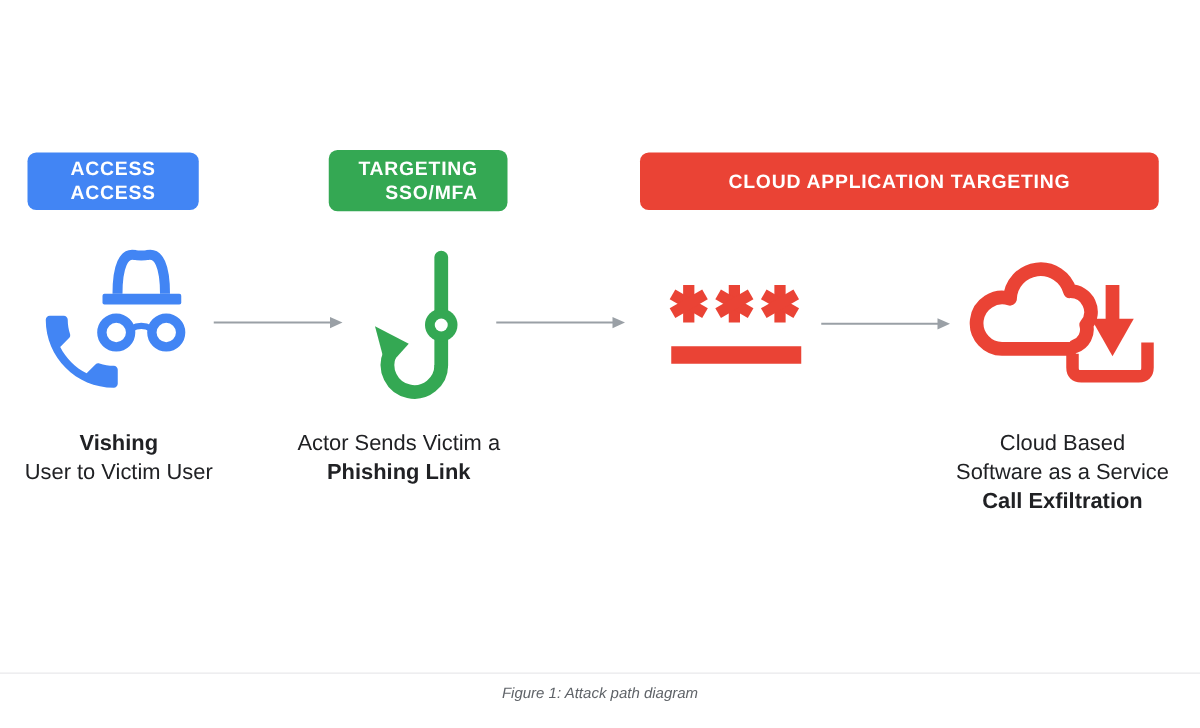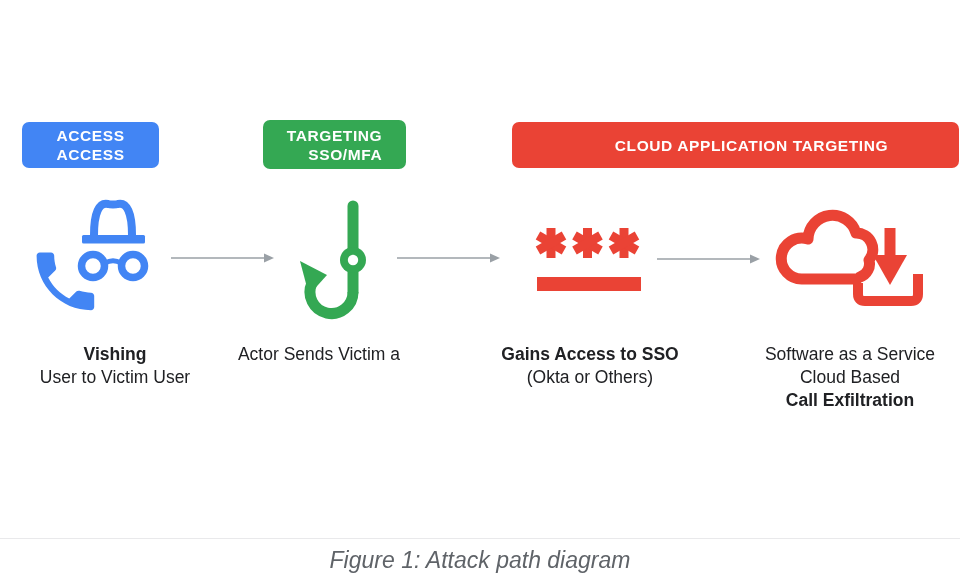--- a/index.html
+++ b/index.html
@@ -7,43 +7,43 @@
     position:relative;width:960px;height:582px;background:#ffffff;
     font-family:"Liberation Sans", sans-serif;overflow:hidden;
   }
   .badge{
     position:absolute;display:flex;align-items:center;justify-content:center;
     color:#ffffff;font-weight:bold;text-align:center;border-radius:7px;
     font-size:15.5px;letter-spacing:0.6px;line-height:19px;
   }
   .badge-blue{left:22px;top:122px;width:137px;height:46px;background:#4285F4;}
   .badge-green{left:263px;top:120px;width:143px;height:49px;background:#34A853;text-align:right;}
-  .badge-red{left:512px;top:122px;width:415px;height:46px;background:#EA4335;padding-left:32px;}
+  .badge-red{left:512px;top:122px;width:415px;height:46px;background:#EA4335;}
   .icon{position:absolute;}
   .icon-vishing{left:26px;top:195px;}
   .icon-hook{left:300px;top:198px;}
   .icon-password{left:528px;top:226px;}
   .icon-cloud{left:770px;top:200px;}
   .arrow{position:absolute;top:251px;}
   .arrow-1{left:170px;}
   .arrow-2{left:396px;}
   .arrow-3{left:656px;top:252px;}
   .step-label{
     position:absolute;top:343px;text-align:center;color:#202124;
     font-size:17.5px;line-height:23px;
   }
   .step-label .b{font-weight:bold;}
-  .label-1{left:0px;width:190px;padding-left:20px;}
+  .label-1{left:0px;width:190px;}
   .label-2{left:224px;width:190px;}
   .label-3{left:493px;width:194px;}
   .label-4{left:752px;width:196px;}
   .divider{position:absolute;left:0;top:538px;width:960px;height:1px;background:#E9E9EB;}
   .caption{
     position:absolute;left:0;top:547px;width:960px;text-align:center;
-    font-style:italic;color:#5F6368;font-size:23px;
+    font-style:italic;color:#5F6368;font-size:12px;
   }
 </style>
 </head>
 <body>
 
 <div id="stage">
 
   <div class="badge badge-blue">
     <span>ACCESS ACCESS</span>
   </div>
@@ -112,27 +112,24 @@
     <line x1="1" y1="7" x2="95" y2="7" stroke="#9AA0A6" stroke-width="1.6"></line>
     <polygon points="94,2.5 94,11.5 104,7" fill="#9AA0A6"></polygon>
   </svg>
 
   <div class="step-label label-1">
     <div class="b">Vishing</div>
     <div>User to Victim User</div>
   </div>
   <div class="step-label label-2">
     <div>Actor Sends Victim a</div>
-  </div>
-  <div class="step-label label-3">
-    <div class="b">Gains Access to SSO</div>
-    <div>(Okta or Others)</div>
+    <div class="b">Phishing Link</div>
   </div>
   <div class="step-label label-4">
+    <div>Cloud Based</div>
     <div>Software as a Service</div>
-    <div>Cloud Based</div>
     <div class="b">Call Exfiltration</div>
   </div>
 
   <div class="divider"></div>
   <div class="caption">Figure 1: Attack path diagram</div>
 
 </div>
 
 </body></html>

